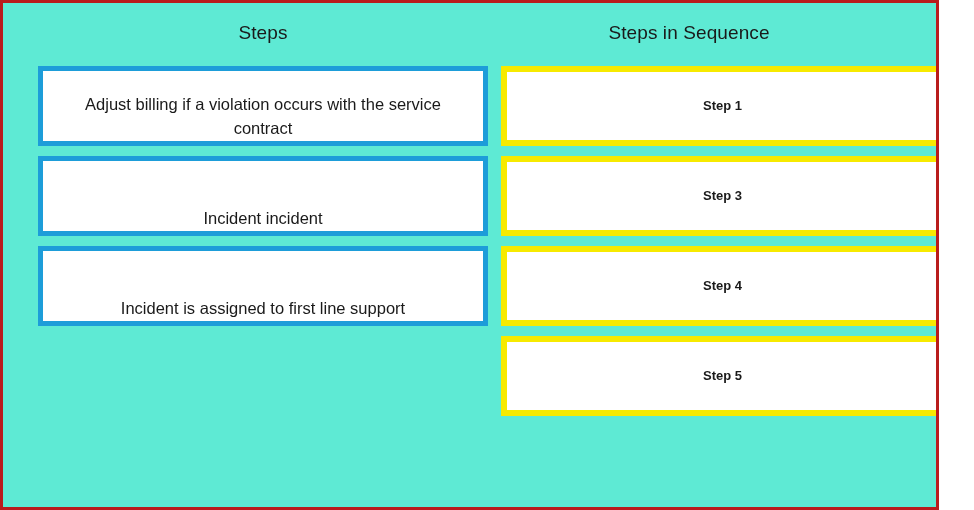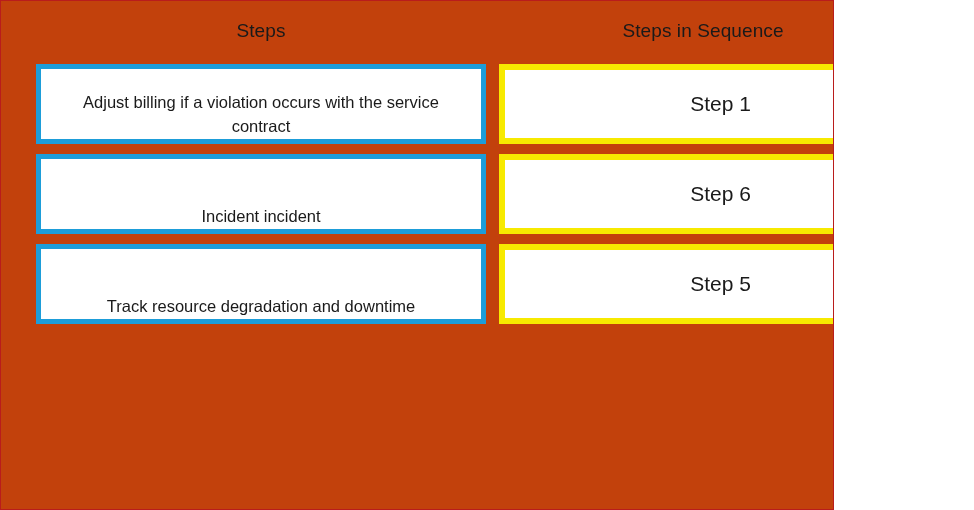--- a/index.html
+++ b/index.html
@@ -5,39 +5,39 @@
   html, body {
     margin: 0;
     padding: 0;
     background: #ffffff;
   }
   body {
     font-family: "Liberation Sans", sans-serif;
   }
   #canvas {
     position: relative;
-    width: 834px;
+    width: 939px;
     height: 510px;
-    background: #c2410c;
+    background: #5eead4;
     box-sizing: border-box;
-    border: 1px solid #b91c1c;
+    border: 3px solid #b91c1c;
     overflow: hidden;
   }
   
   .col-header {
     position: absolute;
     top: 19px;
     font-size: 19px;
     color: #1a1a1a;
     text-align: center;
     letter-spacing: 0.1px;
     white-space: nowrap;
   }
   #header-left  { left: 35px;  width: 450px; }
-  #header-right { left: 482px; width: 440px; }
+  #header-right { left: 466px; width: 440px; }
 
   
   .column {
     position: absolute;
     top: 63px;
     display: flex;
     flex-direction: column;
     gap: 10px;
   }
   #column-steps     { left: 35px;  width: 450px; }
@@ -55,22 +55,22 @@
   }
   .box-step {
     border: 5px solid #1d9dd9;
     font-size: 16.5px;
     line-height: 1.45;
     padding: 0 18px;
     align-items: flex-end;
   }
   .box-sequence {
     border: 6px solid #f7ea00;
-    font-size: 21px;
-    font-weight: normal;
+    font-size: 13px;
+    font-weight: bold;
     line-height: 1.4;
     align-items: center;
   }
   .box-label {
     display: block;
   }
 </style>
 </head>
 <body>
 
@@ -81,29 +81,32 @@
   <div class="col-header" id="header-right">Steps in Sequence</div>
 
   <div class="column" id="column-steps">
     <div class="box box-step">
       <span class="box-label">Adjust billing if a violation occurs with the service contract</span>
     </div>
     <div class="box box-step">
       <span class="box-label">Incident incident</span>
     </div>
     <div class="box box-step">
-      <span class="box-label">Track resource degradation and downtime</span>
+      <span class="box-label">Incident is assigned to first line support</span>
     </div>
   </div>
 
   <div class="column" id="column-sequence">
     <div class="box box-sequence">
       <span class="box-label">Step 1</span>
     </div>
     <div class="box box-sequence">
-      <span class="box-label">Step 6</span>
+      <span class="box-label">Step 3</span>
+    </div>
+    <div class="box box-sequence">
+      <span class="box-label">Step 4</span>
     </div>
     <div class="box box-sequence">
       <span class="box-label">Step 5</span>
     </div>
   </div>
 
 </div>
 
 </body></html>

